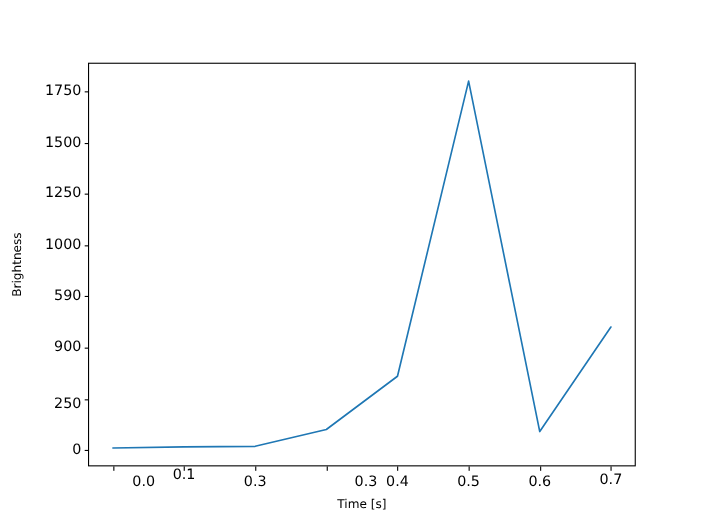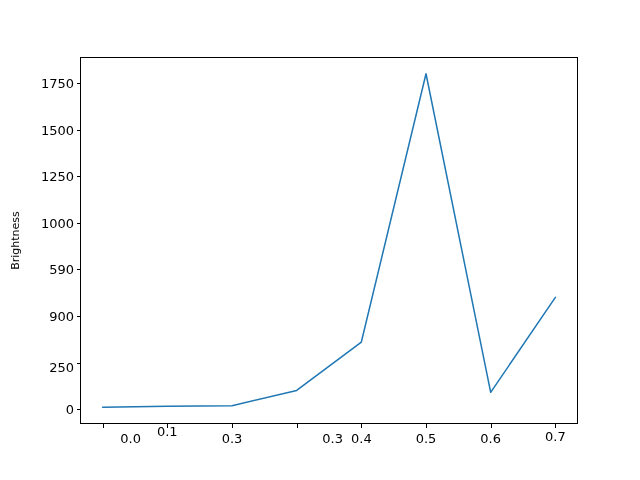--- a/index.html
+++ b/index.html
@@ -109,20 +109,23 @@
 </head>
 <body>
 
 <div id="figure">
 
 
   <div id="ylabel">
     <span>Brightness</span>
   </div>
 
+  <div id="xlabel">
+    <span>Time [s]</span>
+  </div>
 
   <div id="plot-frame"></div>
 
   <svg id="plot-svg" viewBox="0 0 498 367" preserveAspectRatio="none">
     <polyline id="data-line" fill="none" stroke="#1f77b4" stroke-width="1.5" stroke-linejoin="round" stroke-linecap="round" points="22.64,350.23 87.31,349.30 151.99,348.74 216.66,333.47 281.34,285.03 346.01,16.77 410.69,335.33 475.36,240.32"></polyline>
   </svg>
 
   <div id="ytick-container">
       <div class="tick-mark ytick-mark" style="left: 76.5px; top: 409.096px;"></div>
       <div class="tick-label ytick-label" style="left: 34px; width: 40px; top: 409.096px;">0</div>

